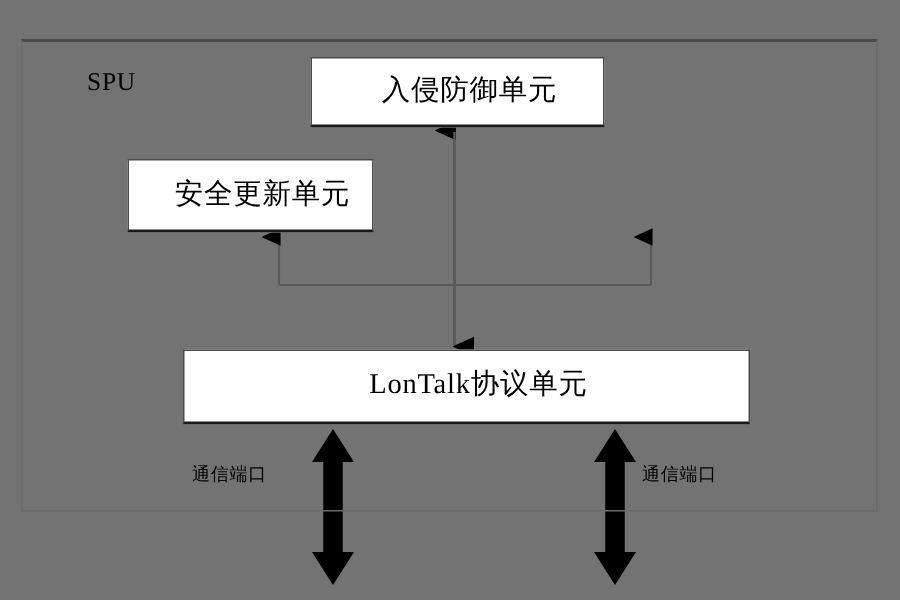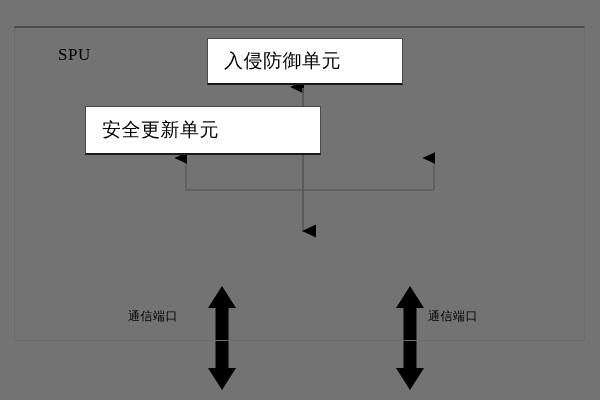--- a/index.html
+++ b/index.html
@@ -26,20 +26,21 @@
     height: 400px;
   }
   .node-box {
     position: absolute;
     box-sizing: border-box;
     background: #ffffff;
     border: 1px solid #4a4a4a;
     border-bottom: 2px solid #1a1a1a;
     display: flex;
     align-items: center;
+    justify-content: center;
     text-align: center;
     color: #000000;
     z-index: 3;
     padding-left: 16px;
   }
   .node-label {
     font-family: "Liberation Serif", "DejaVu Serif", serif;
     line-height: 1.1;
     letter-spacing: 0.5px;
     white-space: nowrap;
@@ -64,21 +65,21 @@
     font-size: 17px;
     color: #000000;
     letter-spacing: 0.5px;
     z-index: 4;
   }
   #box-intrusion {
     left: 207px;  top: 38px;  width: 196px; height: 47px;
     font-size: 19px;
   }
   #box-update {
-    left: 85px;   top: 106px; width: 236px; height: 49px;
+    left: 85px;   top: 106px; width: 164px; height: 49px;
     font-size: 19px;
   }
   #box-key {
     left: 333px;  top: 106px; width: 195px; height: 49px;
     font-size: 19px;
   }
   #box-lontalk {
     left: 122px;  top: 233px; width: 378px; height: 50px;
     font-size: 19px;
   }
@@ -145,18 +146,21 @@
 
   <div class="node-box" id="box-intrusion">
     <span class="node-label">入侵防御单元</span>
   </div>
 
   <div class="node-box" id="box-update">
     <span class="node-label">安全更新单元</span>
   </div>
 
 
+  <div class="node-box" id="box-lontalk">
+    <span class="node-label">LonTalk协议单元</span>
+  </div>
 
   <div class="port-label" id="port-label-left">通信端口</div>
 
   <div class="port-label" id="port-label-right">通信端口</div>
 
 </div>
 
 </body></html>

